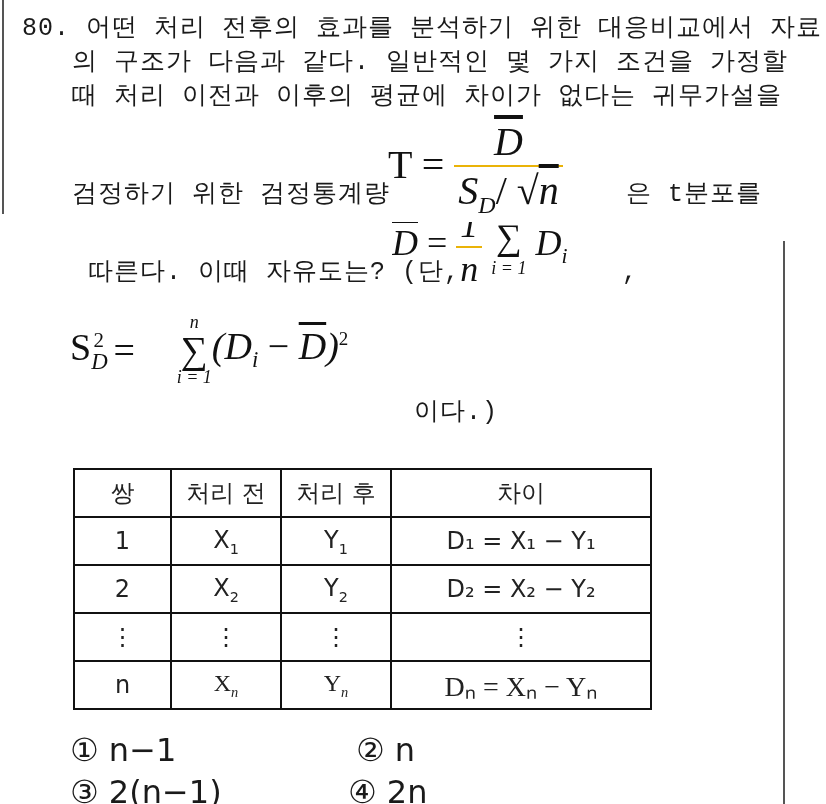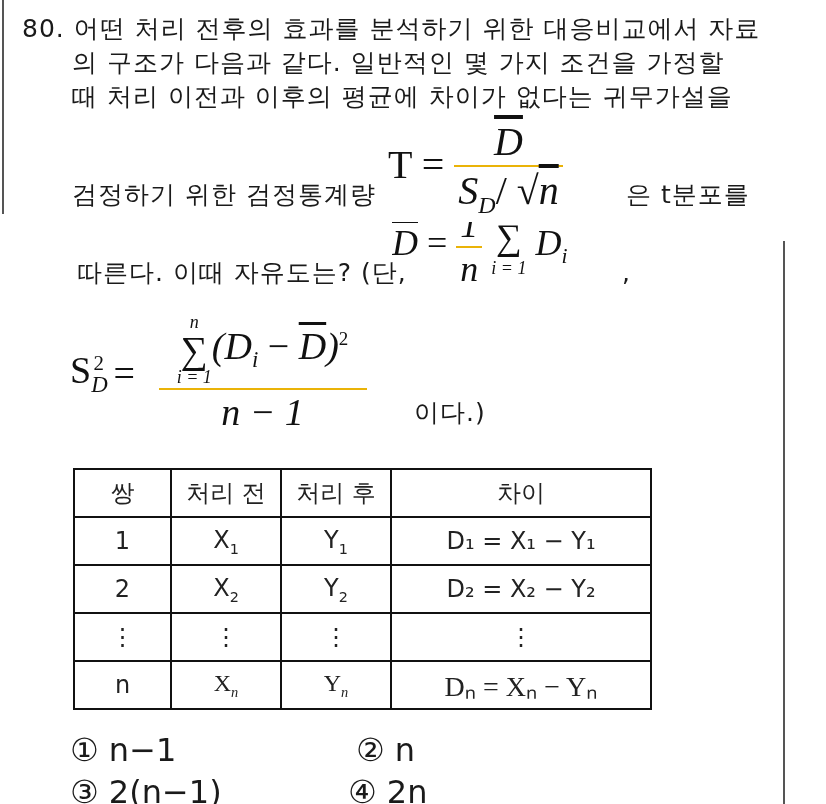--- a/index.html
+++ b/index.html
@@ -1,21 +1,21 @@
 <!DOCTYPE html>
 <html><head>
 <meta charset="utf-8">
 <style>
   html, body { margin:0; padding:0; background:#ffffff; }
   body { width:826px; height:804px; position:relative; overflow:hidden;
          font-family: "DejaVu Sans", "Liberation Sans", sans-serif; color:#1a1a1a; }
   .abs { position:absolute; }
   .border-left { left:2px; top:0; width:2px; height:214px; background:#555; }
   .border-right { left:783px; top:241px; width:2px; height:563px; background:#555; }
-  .qline { position:absolute; font-size:25px; letter-spacing:1px; white-space:nowrap; line-height:30px; }
+  .qline { position:absolute; font-size:25px; letter-spacing:1px; white-space:nowrap; line-height:30px;font-family:Liberation Mono, monospace; }
   .math { font-family: "Liberation Serif", "DejaVu Serif", serif; position:absolute; white-space:nowrap; color:#111; }
   .it { font-style:italic; }
   .frac { display:inline-block; vertical-align:middle; text-align:center; }
   .frac .num { display:block; padding:0 4px; }
   .frac .den { display:block; border-top:2px solid #eab308; padding:0 4px; }
   .ovl { text-decoration:overline; }
   table.pairs { position:absolute; left:73px; top:468px; border-collapse:collapse; }
   table.pairs td { border:2px solid #111; text-align:center; height:46px; font-size:24px;
                    font-family:"DejaVu Sans", sans-serif; color:#222; padding:0; }
   sub { font-size:60%; }
@@ -39,41 +39,40 @@
   <div class="math" style="left:388px; top:118px; font-size:40px;">
     <span>T</span>
     <span>=</span>
     <span class="frac">
       <span class="num it ovl">D</span>
       <span class="den it"><span>S</span><sub>D</sub><span style="font-style:normal">/</span> <span style="font-style:normal">√</span><span class="ovl">n</span></span>
     </span>
   </div>
   <div class="qline" style="left:626px; top:180px;">은 t분포를</div>
 
-  <div class="qline" style="left:77px; top:258px;">따른다. 이때 자유도는? (단,</div>
+  <div class="qline" style="left:88px; top:258px;">따른다. 이때 자유도는? (단,</div>
 
   <div class="math it" style="left:392px; top:222px; font-size:36px; height:66px; overflow:hidden;">
     <div style="margin-top:-18px;">
       <span class="ovl">D</span>
       <span style="font-style:normal">=</span>
       <span class="frac"><span class="num">1</span><span class="den">n</span></span>
       <span style="display:inline-block; text-align:center; vertical-align:middle;"><span style="display:block; font-style:normal;">∑</span><span style="display:block; font-size:18px;">i = 1</span></span>
       <span>D</span><sub>i</sub>
     </div>
   </div>
   <div class="qline" style="left:622px; top:258px;">,</div>
 
   <div class="math" style="left:70px; top:312px; font-size:38px;">
     <span style="vertical-align:middle;"><span>S</span><sub class="it">D</sub><sup style="font-size:55%; margin-left:-14px;">2</sup></span>
     <span style="vertical-align:middle;">=</span>
     <span class="frac" style="margin-left:14px;">
       <span class="num it" style="width:200px; display:block;">
         <span style="display:inline-block; text-align:center; vertical-align:middle;"><span style="display:block; font-size:18px;">n</span><span style="display:block; font-style:normal; line-height:34px;">∑</span><span style="display:block; font-size:18px;">i = 1</span></span><span>(D</span><sub>i</sub><span style="font-style:normal"> − </span><span class="ovl">D</span><span>)</span><sup style="font-size:50%; font-style:normal;">2</sup>
       </span>
-      <span class="den it">n − 1</span>
     </span>
   </div>
   <div class="qline" style="left:414px; top:398px;">이다.)</div>
 </div>
 
 <table class="pairs">
   <tbody>
       <tr>
     <td style="width:95px;">쌍</td>
     <td style="width:108px;">처리 전</td>

